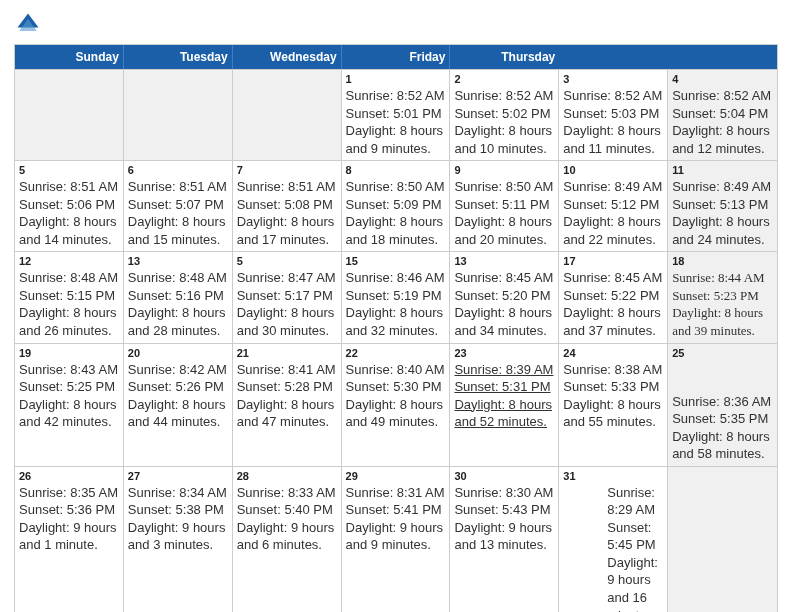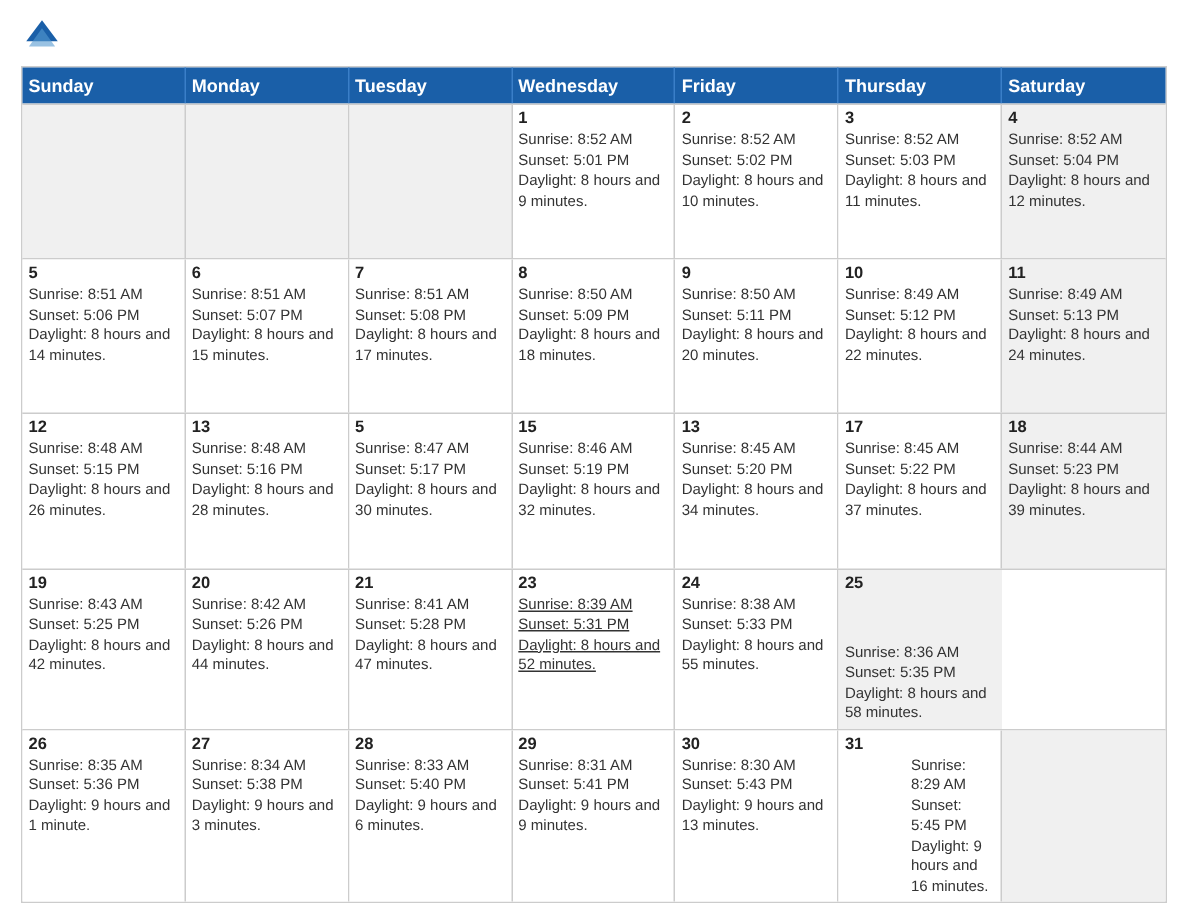--- a/index.html
+++ b/index.html
@@ -69,21 +69,21 @@
     .cal-header-row {
       display: grid;
       grid-template-columns: repeat(7, 1fr);
       background: #1a5fa8;
     }
     .cal-header-cell {
       color: #fff;
       font-size: 12px;
       font-weight: bold;
       padding: 5px 4px;
-      text-align: left;
+      text-align: right;
       border-right: 1px solid #3a7fc8;
     }
     .cal-header-cell:last-child { border-right: none; }
     .cal-body {
       flex: 1;
       display: flex;
       flex-direction: column;
     }
     .cal-row {
       display: grid;
@@ -103,21 +103,21 @@
     .cal-cell:last-child { border-right: none; }
     .cal-cell.empty { background: #f5f5f5; }
     .cal-cell.shaded { background: #f0f0f0; }
     .day-num {
       font-size: 11px;
       font-weight: bold;
       color: #222;
       margin-bottom: 2px;
     }
     .cell-text {
-      font-size: 10px;
+      font-size: 13px;
       line-height: 1.35;
       color: #333;
     }
   </style>
 </head>
 <body>
 
 <div class="page">
   <div class="header">
     <div class="logo">
@@ -132,26 +132,24 @@
     </div>
     <div class="title-block">
       <div class="title-month"></div>
       <div class="title-location"></div>
     </div>
   </div>
 
   <div class="calendar">
     <div class="cal-header-row">
     <div class="cal-header-cell">Sunday</div>
-        <div class="cal-header-cell">Monday</div>
         <div class="cal-header-cell">Tuesday</div>
         <div class="cal-header-cell">Wednesday</div>
         <div class="cal-header-cell">Friday</div>
         <div class="cal-header-cell">Thursday</div>
-        <div class="cal-header-cell">Saturday</div>
       </div>
     <div class="cal-body">
     <div class="cal-row">
           <div class="cal-cell shaded empty"></div>
           <div class="cal-cell shaded empty"></div>
           <div class="cal-cell shaded empty"></div>
           <div class="cal-cell">
             <div class="day-num">1</div>
             <div class="cell-text" style="white-space: pre-line;">Sunrise: 8:52 AM
 Sunset: 5:01 PM
@@ -252,21 +250,21 @@
 Daylight: 8 hours and 34 minutes.</div>
           </div>
           <div class="cal-cell">
             <div class="day-num">17</div>
             <div class="cell-text" style="white-space: pre-line;">Sunrise: 8:45 AM
 Sunset: 5:22 PM
 Daylight: 8 hours and 37 minutes.</div>
           </div>
           <div class="cal-cell shaded">
             <div class="day-num">18</div>
-            <div class="cell-text" style="white-space: pre-line;">Sunrise: 8:44 AM
+            <div class="cell-text" style="white-space: pre-line; font-family: Liberation Serif, serif;">Sunrise: 8:44 AM
 Sunset: 5:23 PM
 Daylight: 8 hours and 39 minutes.</div>
           </div>
         </div>
         <div class="cal-row">
           <div class="cal-cell">
             <div class="day-num">19</div>
             <div class="cell-text" style="white-space: pre-line;">Sunrise: 8:43 AM
 Sunset: 5:25 PM
 Daylight: 8 hours and 42 minutes.</div>
@@ -275,20 +273,26 @@
             <div class="day-num">20</div>
             <div class="cell-text" style="white-space: pre-line;">Sunrise: 8:42 AM
 Sunset: 5:26 PM
 Daylight: 8 hours and 44 minutes.</div>
           </div>
           <div class="cal-cell">
             <div class="day-num">21</div>
             <div class="cell-text" style="white-space: pre-line;">Sunrise: 8:41 AM
 Sunset: 5:28 PM
 Daylight: 8 hours and 47 minutes.</div>
+          </div>
+          <div class="cal-cell">
+            <div class="day-num">22</div>
+            <div class="cell-text" style="white-space: pre-line;">Sunrise: 8:40 AM
+Sunset: 5:30 PM
+Daylight: 8 hours and 49 minutes.</div>
           </div>
           <div class="cal-cell">
             <div class="day-num">23</div>
             <div class="cell-text" style="white-space: pre-line; text-decoration: underline;">Sunrise: 8:39 AM
 Sunset: 5:31 PM
 Daylight: 8 hours and 52 minutes.</div>
           </div>
           <div class="cal-cell">
             <div class="day-num">24</div>
             <div class="cell-text" style="white-space: pre-line;">Sunrise: 8:38 AM

